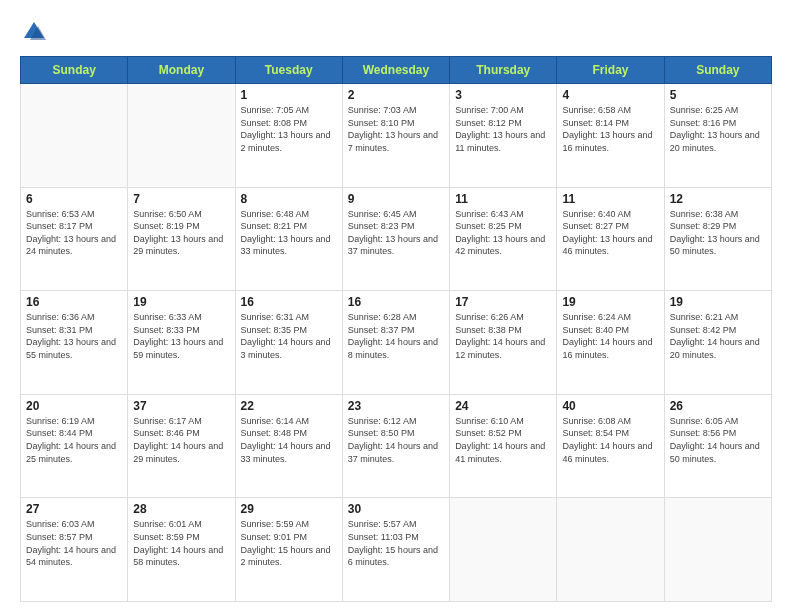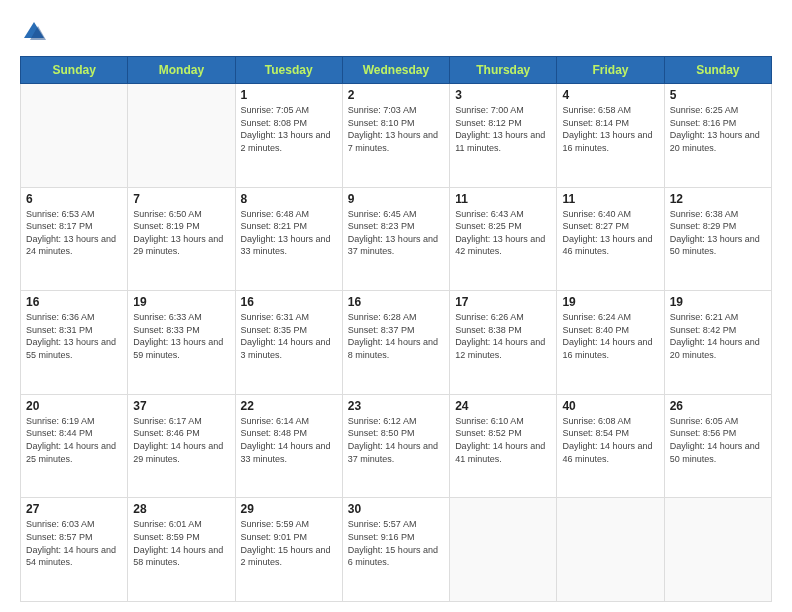--- a/index.html
+++ b/index.html
@@ -338,21 +338,21 @@
           <td>
             <span class="day-num">29</span>
             <div class="day-info">Sunrise: 5:59 AM
 Sunset: 9:01 PM
 Daylight: 15 hours
 and 2 minutes.</div>
           </td>
           <td>
             <span class="day-num">30</span>
             <div class="day-info">Sunrise: 5:57 AM
-Sunset: 9:16 PM
+Sunset: 11:03 PM
 Daylight: 15 hours
 and 6 minutes.</div>
           </td>
           <td class="empty"></td>
           <td class="empty"></td>
           <td class="empty"></td>
         </tr>
       </tbody>
   </table>
 </div>

